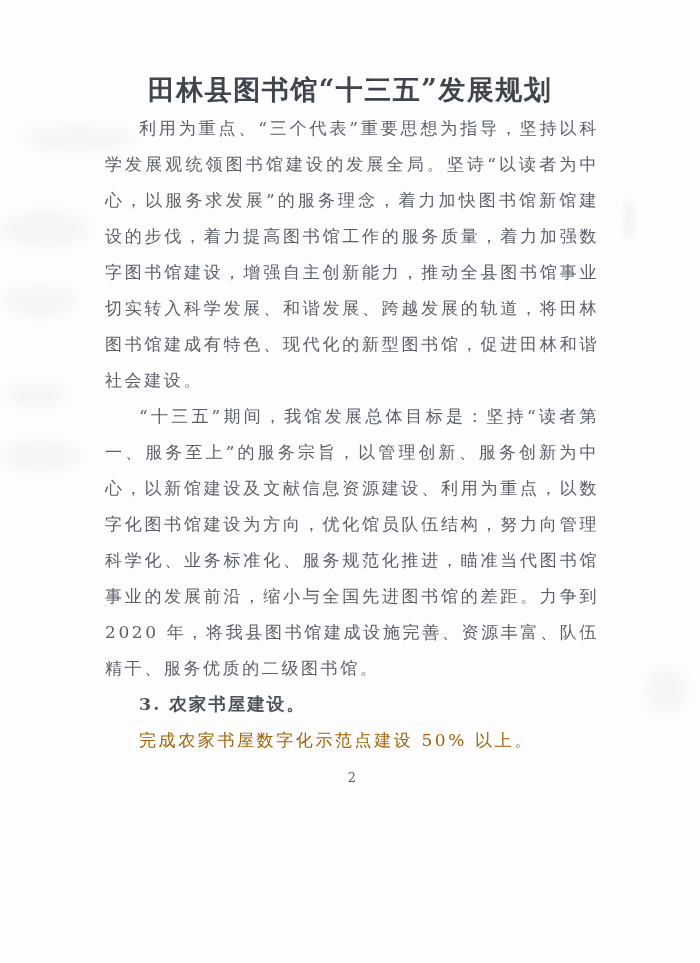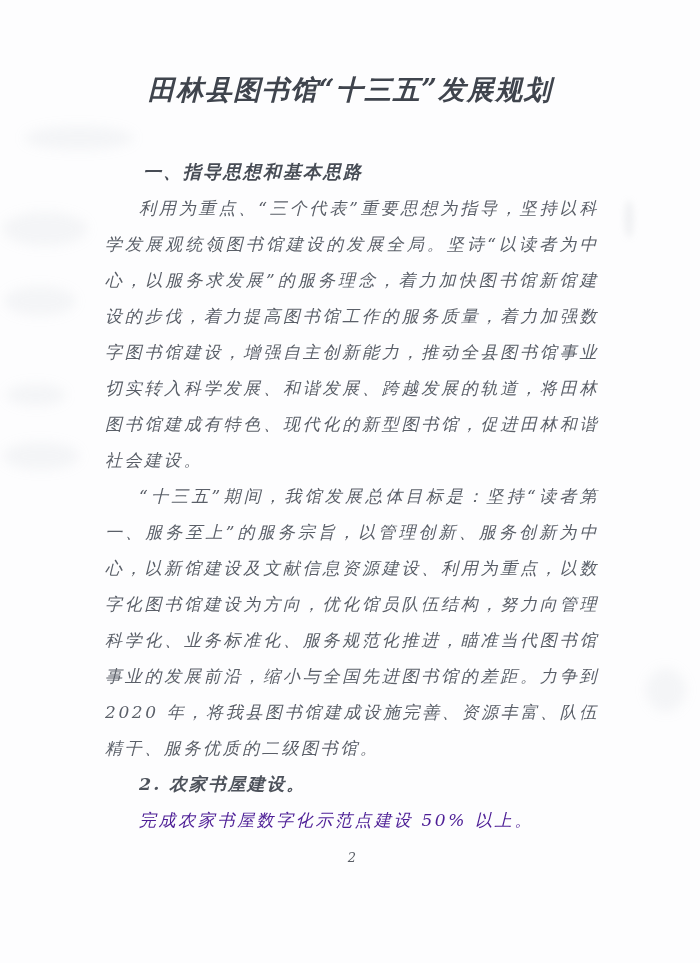--- a/index.html
+++ b/index.html
@@ -8,21 +8,20 @@
     background: #e8e8e8;
   }
   .page {
     position: relative;
     width: 700px;
     height: 963px;
     margin: 0;
     background: #fdfdfe;
     overflow: hidden;
     font-family: "DejaVu Serif", "Liberation Serif", serif;
-    font-style: italic;
   }
   
   .smudge {
     position: absolute;
     background: rgba(170, 176, 184, 0.10);
     filter: blur(6px);
     border-radius: 50%;
     pointer-events: none;
   }
   .sm1 { left: 2px;  top: 212px; width: 86px;  height: 34px; }
@@ -77,21 +76,21 @@
     letter-spacing: 2px;
     text-indent: 34px;
     color: #4d525b;
   }
   .sub-body {
     margin: 0;
     font-size: 17px;
     line-height: 36px;
     letter-spacing: 2.6px;
     text-indent: 34px;
-    color: #4c1d95;
+    color: #a16207;
   }
   .page-number {
     margin-top: 12px;
     text-align: center;
     font-size: 13px;
     letter-spacing: 0;
     color: #595e66;
   }
 </style>
 </head>
@@ -104,28 +103,27 @@
   <div class="smudge sm3"></div>
   <div class="smudge sm4"></div>
   <div class="smudge sm5"></div>
   <div class="smudge sm6"></div>
   <div class="smudge sm7"></div>
 
   <h1 class="doc-title">田林县图书馆“十三五”发展规划</h1>
 
   <div class="content">
 
-    <h2 class="sec-heading">一、指导思想和基本思路</h2>
 
     <p class="body-par">利用为重点、“三个代表”重要思想为指导，坚持以科学发展观统领图书馆建设的发展全局。坚诗“以读者为中心，以服务求发展”的服务理念，着力加快图书馆新馆建设的步伐，着力提高图书馆工作的服务质量，着力加强数字图书馆建设，增强自主创新能力，推动全县图书馆事业切实转入科学发展、和谐发展、跨越发展的轨道，将田林图书馆建成有特色、现代化的新型图书馆，促进田林和谐社会建设。</p>
 
 
     <p class="body-par">“十三五”期间，我馆发展总体目标是：坚持“读者第一、服务至上”的服务宗旨，以管理创新、服务创新为中心，以新馆建设及文献信息资源建设、利用为重点，以数字化图书馆建设为方向，优化馆员队伍结构，努力向管理科学化、业务标准化、服务规范化推进，瞄准当代图书馆事业的发展前沿，缩小与全国先进图书馆的差距。力争到 2020 年，将我县图书馆建成设施完善、资源丰富、队伍精干、服务优质的二级图书馆。</p>
 
 
-    <p class="sub-label">2. 农家书屋建设。</p>
+    <p class="sub-label">3. 农家书屋建设。</p>
 
     <p class="sub-body">完成农家书屋数字化示范点建设 50% 以上。</p>
 
     <div class="page-number">2</div>
   </div>
 
 </div>
 
 </body></html>

